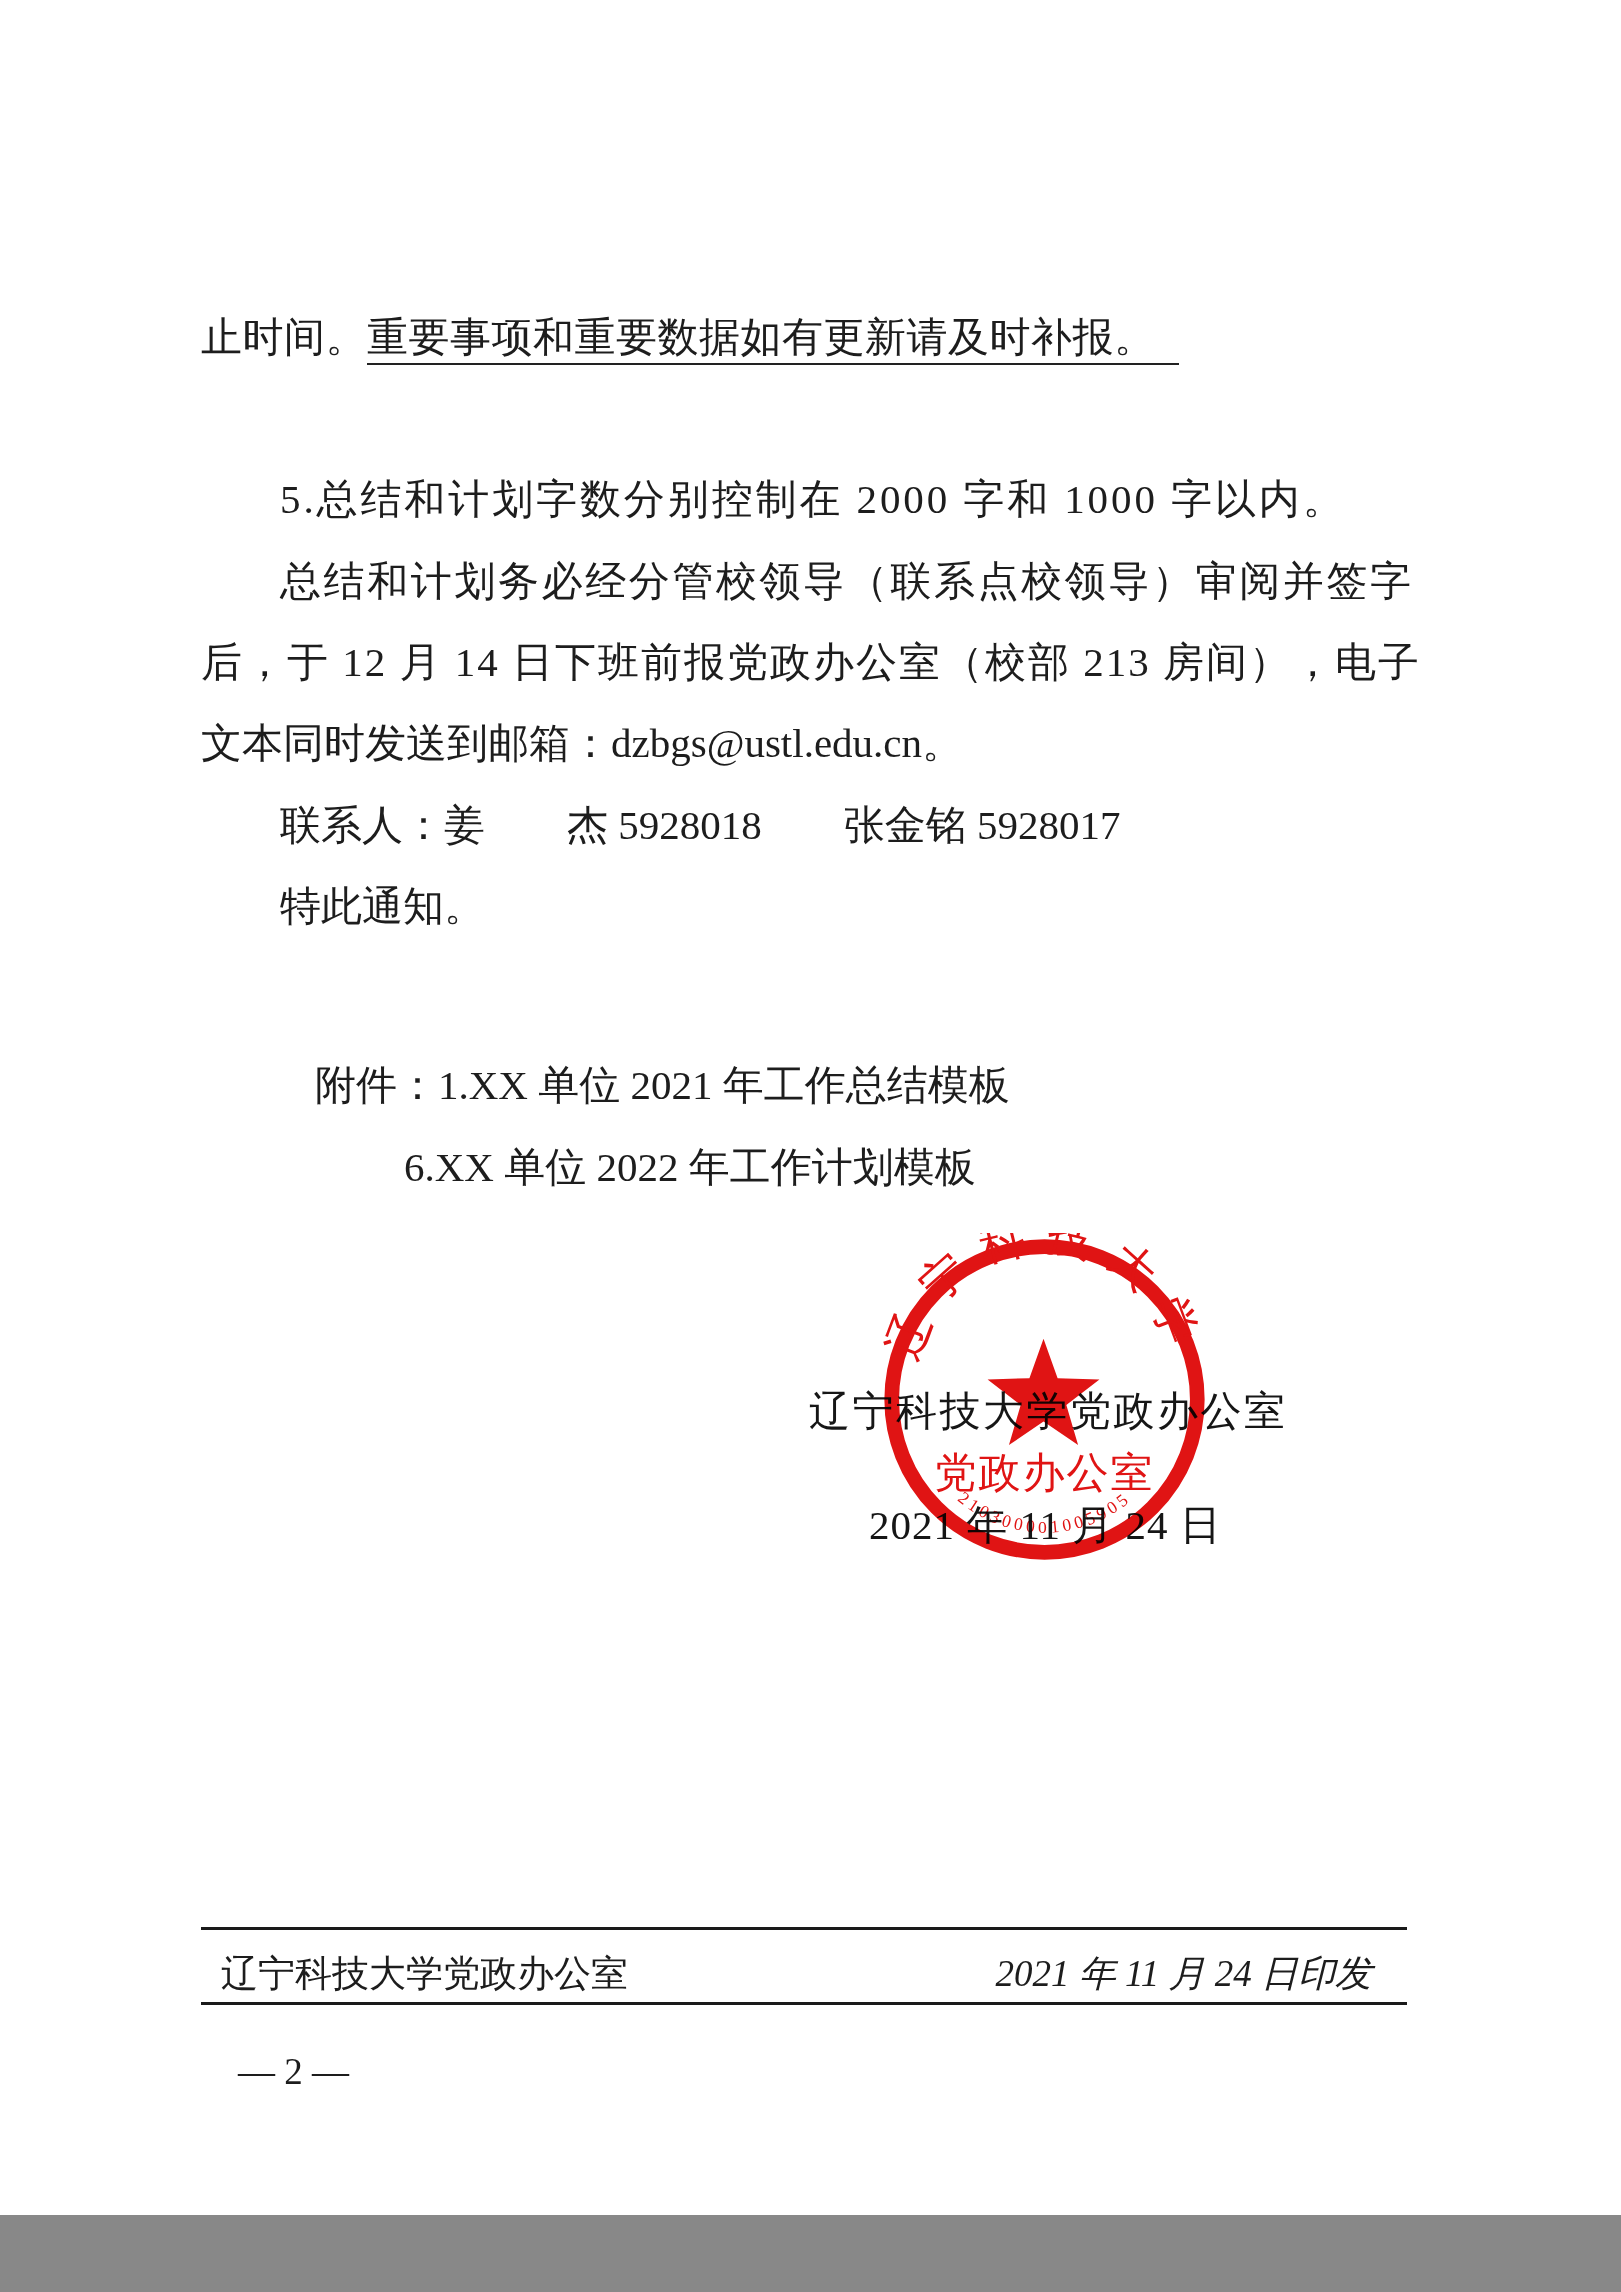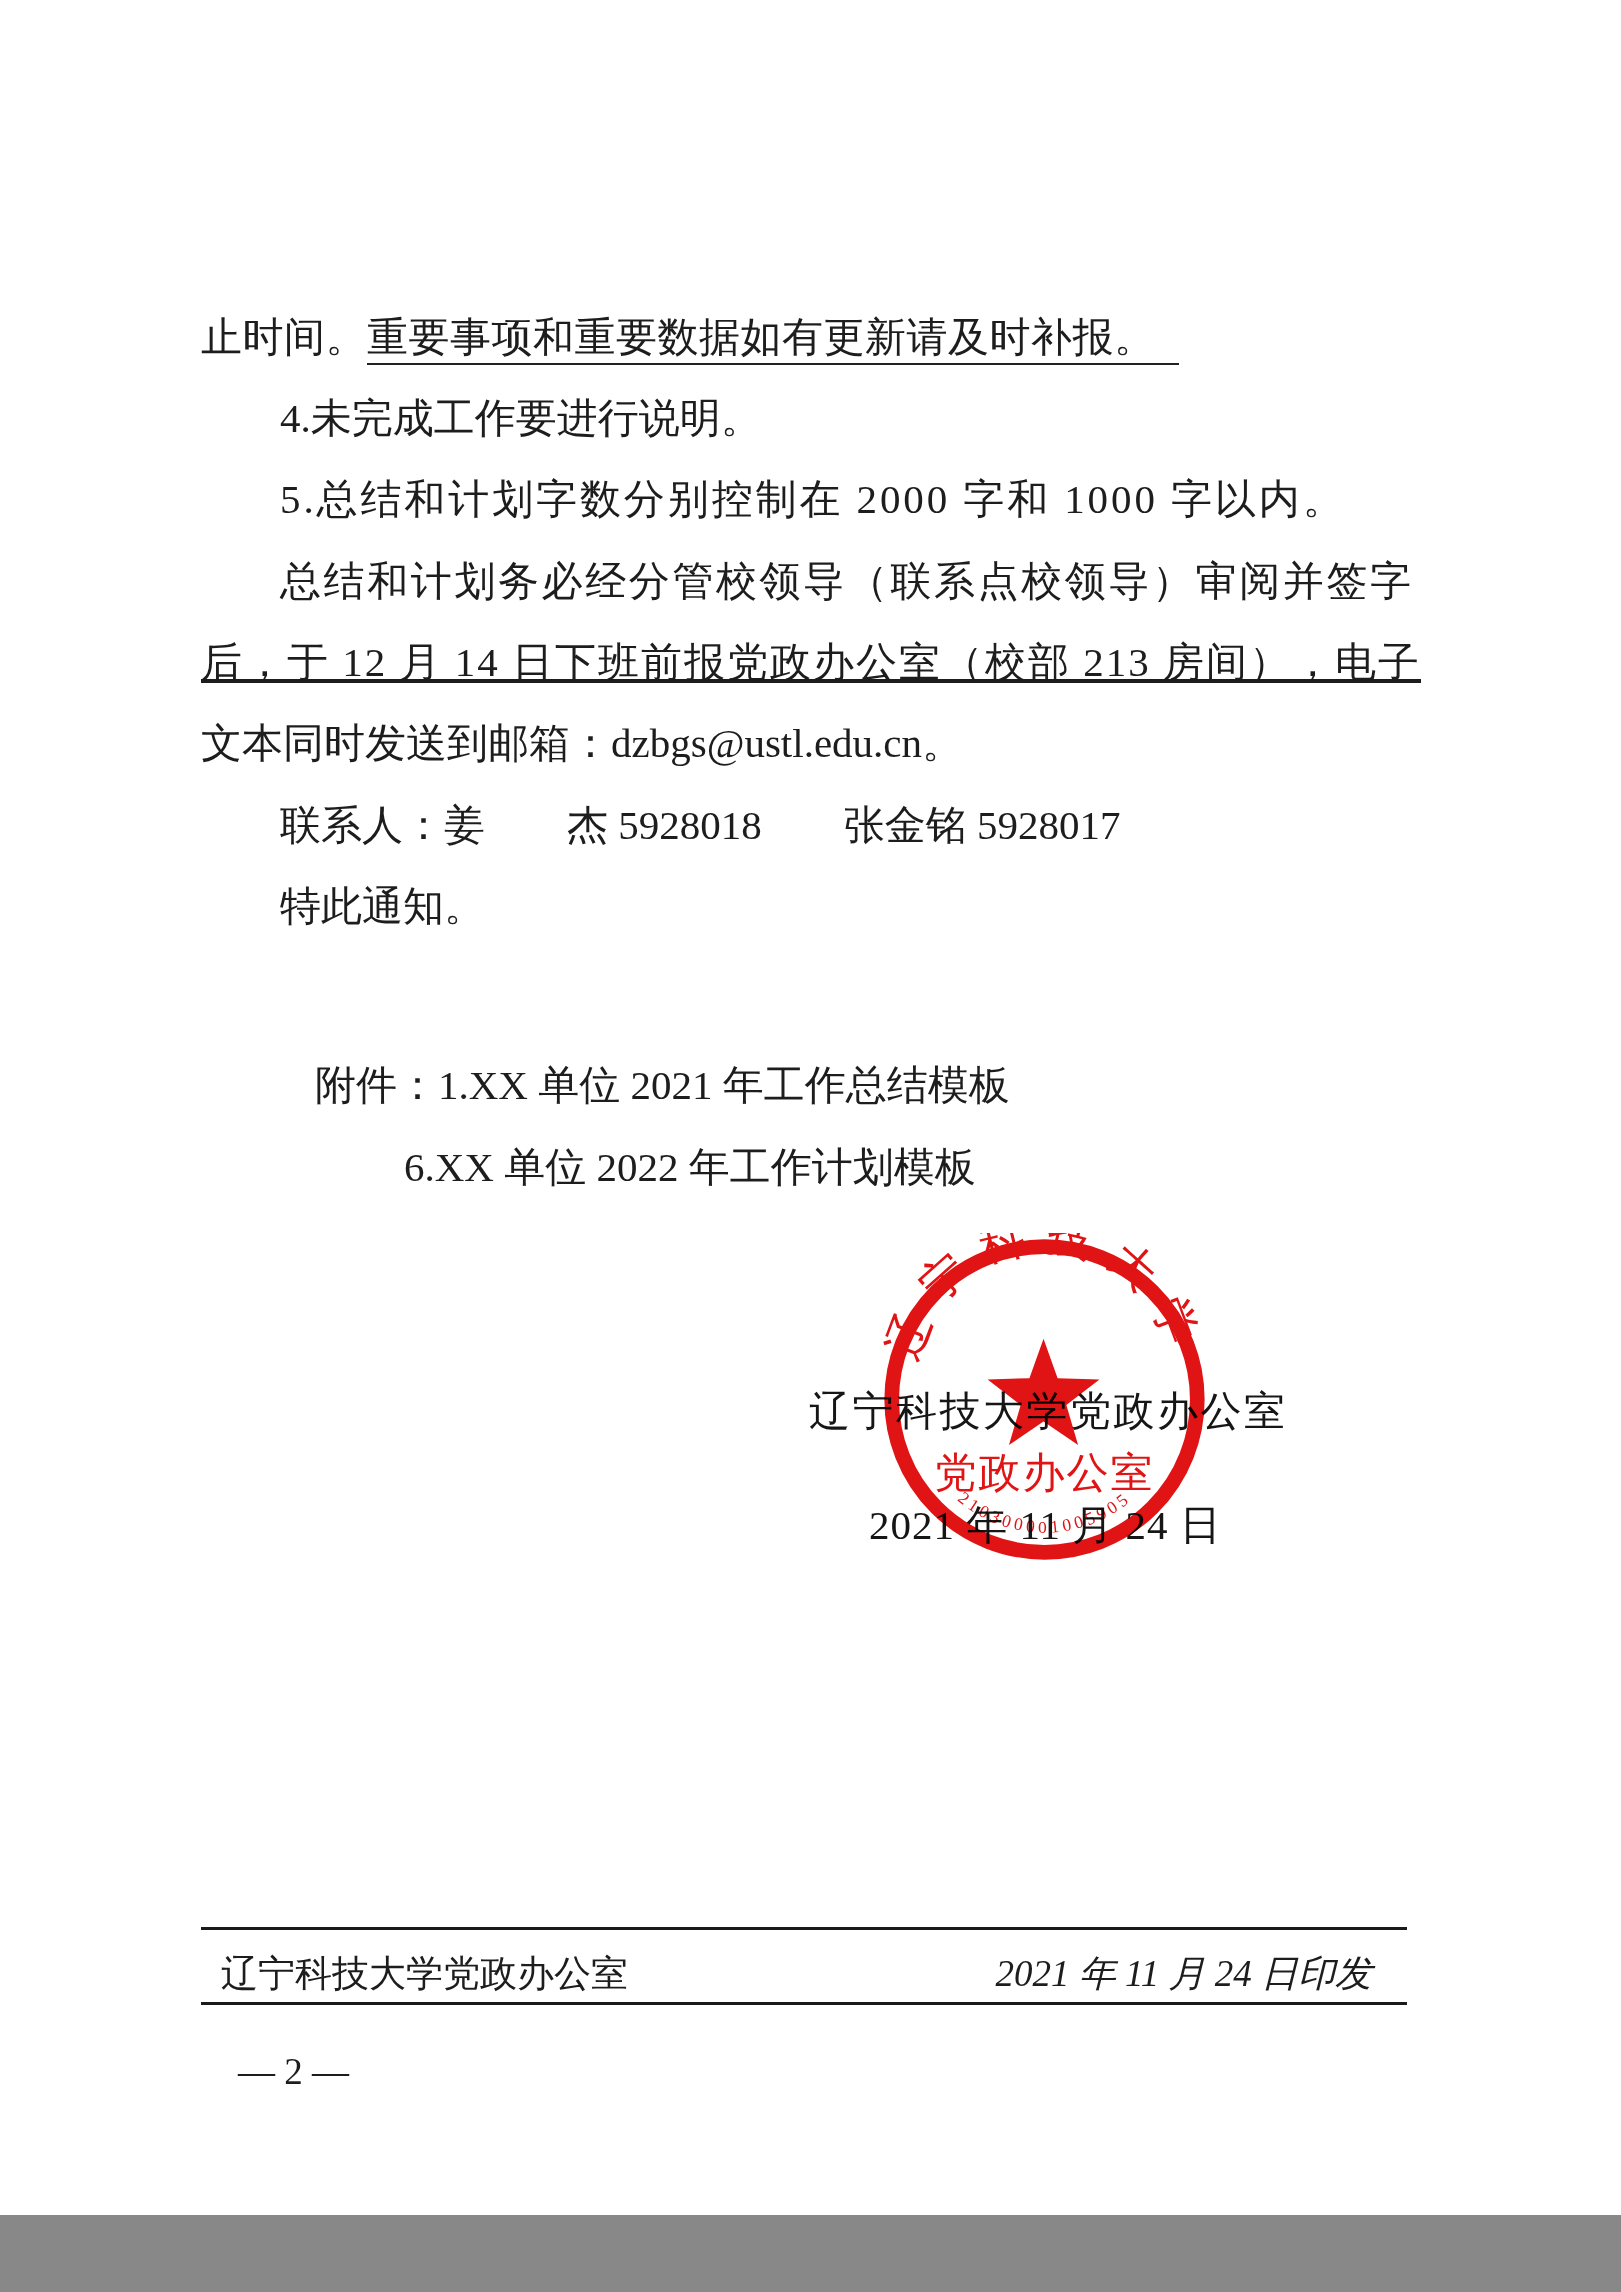--- a/index.html
+++ b/index.html
@@ -50,27 +50,26 @@
     color:#1d1d1d;
   }
 </style>
 </head>
 <body>
 
 <div id="page">
 
   <div class="line" style="left:201px;top:315px;letter-spacing:0.5px;"><span>止时间。</span><span class="u">重要事项和重要数据如有更新请及时补报。</span></div>
 
-  <div class="line" style="left:280px;top:396px;">4.未完成工作要进行说明。</div>
 
   <div class="line" style="left:280px;top:477px;letter-spacing:2.9px;">5.总结和计划字数分别控制在 2000 字和 1000 字以内。</div>
 
   <div class="line" style="left:280px;top:559px;letter-spacing:2.6px;">总结和计划务必经分管校领导（联系点校领导）审阅并签字</div>
 
-  <div class="line" style="left:201px;top:640px;letter-spacing:2px;text-decoration:underline;">后，于 12 月 14 日下班前报党政办公室（校部 213 房间），电子</div>
+  <div class="line" style="left:201px;top:640px;letter-spacing:2px;">后，于 12 月 14 日下班前报党政办公室（校部 213 房间），电子</div>
 
   <div class="line" style="left:201px;top:721px;">文本同时发送到邮箱：dzbgs@ustl.edu.cn。</div>
 
   <div class="line" style="left:280px;top:803px;">联系人：姜　　杰 5928018　　张金铭 5928017</div>
 
   <div class="line" style="left:280px;top:884px;">特此通知。</div>
 
   <div class="line" style="left:280px;top:1063px;margin-left:35px;">附件：1.XX 单位 2021 年工作总结模板</div>
   <div class="line" style="left:404px;top:1145px;">6.XX 单位 2022 年工作计划模板</div>
 

